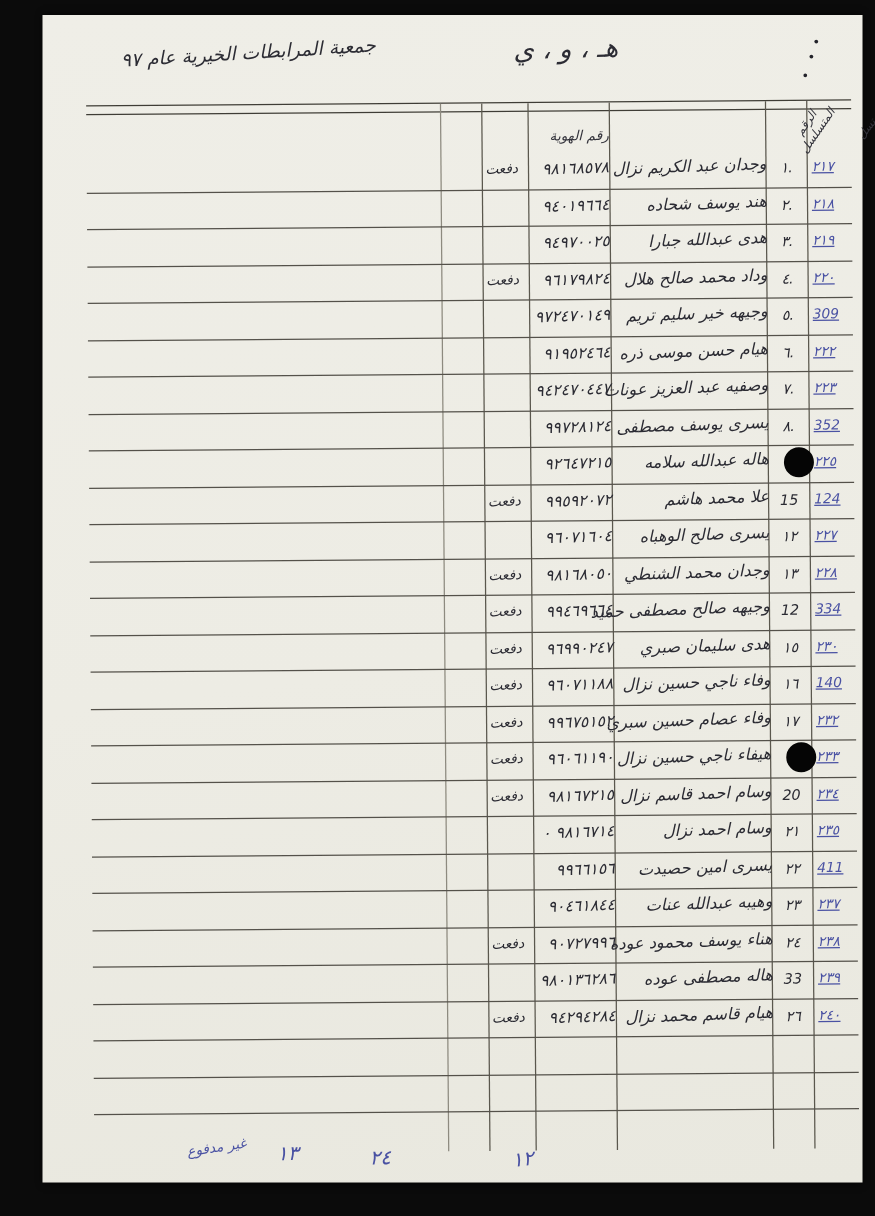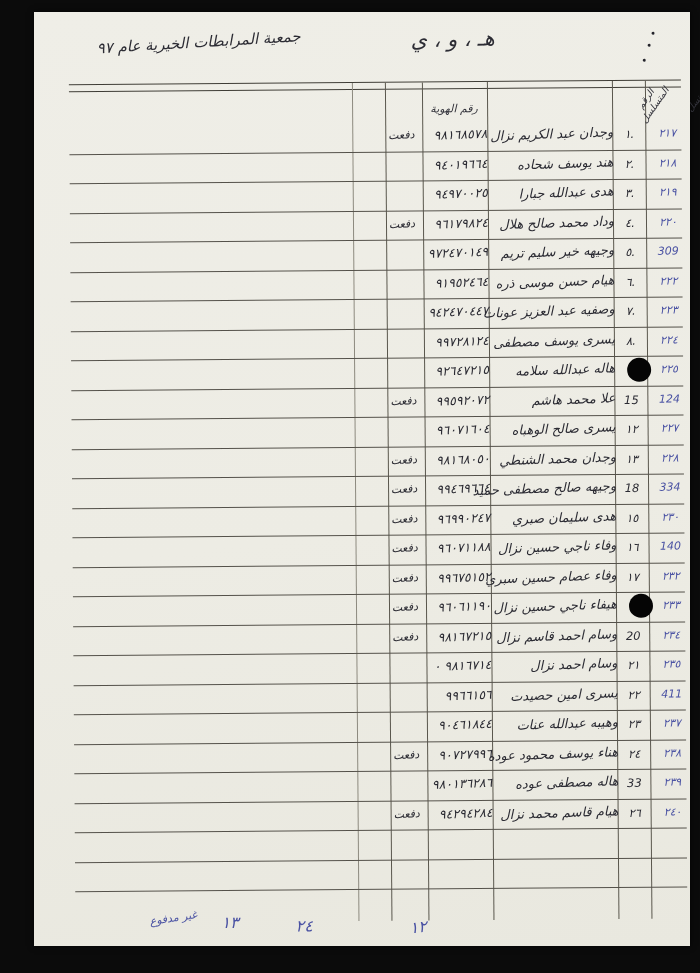--- a/index.html
+++ b/index.html
@@ -30,41 +30,41 @@
   .hline-2{position:absolute;left:0;top:6px;width:100%;height:1px;background:#3f3d36;}
   .header-band{position:absolute;left:0;top:7px;width:100%;height:33px;}
   .vline{position:absolute;top:0;width:1px;height:838px;background:#5a574d;}
   .v1{left:283px;background:#8d8a7f;}
   .v2{left:316px;}
   .v3{left:353px;}
   .v4{left:418px;}
   .v5{left:543px;}
   .v6{left:576px;}
   .col-phone-label{position:absolute;left:352px;top:13px;width:66px;
-      font-size:11px;color:#34343c;direction:rtl;text-align:center;font-style:italic;}
+      font-size:11px;color:#34343c;direction:rtl;text-align:right;font-style:italic;}
   .col-serial-label{position:absolute;left:549px;top:3px;width:64px;
       font-size:9.5px;color:#34343c;direction:rtl;text-align:center;
       font-style:italic;transform:rotate(-55deg);transform-origin:center;}
   .col-serial-frag{position:absolute;left:606px;top:16px;width:30px;
       font-size:9px;color:#34343c;direction:rtl;font-style:italic;
       transform:rotate(-50deg);}
 
   .rows{position:absolute;left:0;top:40px;width:100%;}
   .row{position:relative;width:100%;height:28.5px;border-bottom:1px solid #54514a;}
   .row.empty{border-bottom:1px solid #54514a;}
   .cell{position:absolute;top:0;line-height:26px;white-space:nowrap;color:#2b2b33;}
   .c-paid{left:310px;width:44px;font-size:11px;font-style:italic;direction:rtl;
           text-align:center;transform:rotate(-2deg);}
   .c-phone{left:330px;width:88px;font-size:12.5px;font-style:italic;
           text-align:right;direction:rtl;transform:rotate(-1.5deg);letter-spacing:.5px;}
   .c-name{left:408px;width:136px;font-size:13px;font-style:italic;direction:rtl;
           text-align:right;padding-right:2px;transform:rotate(-1.5deg);letter-spacing:.3px;}
   .c-num{left:545px;width:30px;font-size:11.5px;text-align:center;font-style:italic;}
-  .c-serial{left:580px;width:36px;font-size:11px;text-align:center;
-          color:var(--blue,#4a52a3);font-style:italic;}
+  .c-serial{left:580px;width:36px;font-size:11px;
+          color:var(--blue,#4a52a3);font-style:italic;text-decoration:underline;}
   .hole-dot{position:absolute;left:556px;top:1px;width:24px;height:24px;
           border-radius:50%;background:#050505;}
 
   
   .footer{position:absolute;left:0;top:898px;width:100%;height:34px;
           color:var(--blue,#4a52a3);font-style:italic;}
   .footer span{position:absolute;direction:rtl;}
   .f-n1{left:372px;top:8px;font-size:16px;transform:rotate(-6deg);}
   .f-n2{left:258px;top:6px;font-size:16px;}
   .f-n3{left:184px;top:2px;font-size:16px;}
@@ -150,21 +150,21 @@
               <span class="cell c-phone">٩٤٢٤٧٠٤٤٧</span>
               <span class="cell c-name">وصفيه عبد العزيز عونات</span>
               <span class="cell c-num">٧.</span>
               <span class="cell c-serial">٢٢٣</span>
             </div>
             <div class="row">
               <span class="cell c-paid"></span>
               <span class="cell c-phone">٩٩٧٢٨١٢٤</span>
               <span class="cell c-name">يسرى يوسف مصطفى</span>
               <span class="cell c-num">٨.</span>
-              <span class="cell c-serial">٢٢٤</span>
+              <span class="cell c-serial">352</span>
             </div>
             <div class="row">
               <span class="cell c-paid"></span>
               <span class="cell c-phone">٩٢٦٤٧٢١٥</span>
               <span class="cell c-name">هاله عبدالله سلامه</span>
               <span class="cell c-num"></span>
               <span class="cell c-serial">٢٢٥</span>
               <span class="hole-dot"></span>
             </div>
             <div class="row">
@@ -185,21 +185,21 @@
               <span class="cell c-paid">دفعت</span>
               <span class="cell c-phone">٩٨١٦٨٠٥٠</span>
               <span class="cell c-name">وجدان محمد الشنطي</span>
               <span class="cell c-num">١٣</span>
               <span class="cell c-serial">٢٢٨</span>
             </div>
             <div class="row">
               <span class="cell c-paid">دفعت</span>
               <span class="cell c-phone">٩٩٤٦٩٦٦٤</span>
               <span class="cell c-name">وجيهه صالح مصطفى حميد</span>
-              <span class="cell c-num">18</span>
+              <span class="cell c-num">12</span>
               <span class="cell c-serial">334</span>
             </div>
             <div class="row">
               <span class="cell c-paid">دفعت</span>
               <span class="cell c-phone">٩٦٩٩٠٢٤٧</span>
               <span class="cell c-name">هدى سليمان صبري</span>
               <span class="cell c-num">١٥</span>
               <span class="cell c-serial">٢٣٠</span>
             </div>
             <div class="row">

